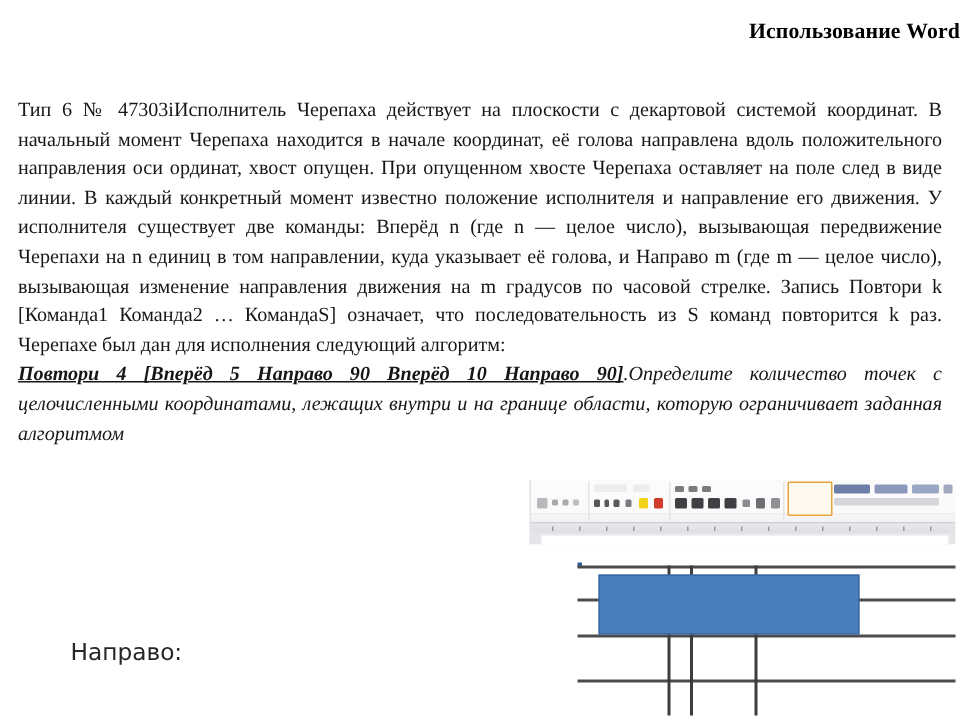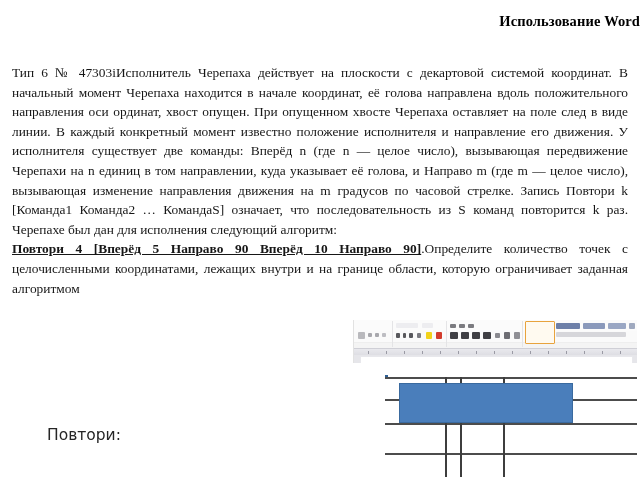--- a/index.html
+++ b/index.html
@@ -51,20 +51,21 @@
     color: #161616;
     margin-top: 17px;
   }
   .body-text p {
     margin: 0;
     text-align: justify;
   }
   .algo-line {
     margin: 0;
     text-align: justify;
+    font-style: italic;
   }
   .algo {
     font-weight: bold;
     text-decoration: underline;
   }
 
   
   .solution {
     position: absolute;
     left: 47px;
@@ -250,21 +251,21 @@
 
     <div class="styles-box"></div>
     <div class="chip" style="left:202px;top:3px;width:24px;height:6px;background:#6d7fa8"></div>
     <div class="chip" style="left:229px;top:3px;width:22px;height:6px;background:#8a99bb"></div>
     <div class="chip" style="left:254px;top:3px;width:18px;height:6px;background:#9aa7c4"></div>
     <div class="chip" style="left:202px;top:12px;width:70px;height:5px;background:#d6d6da"></div>
     <div class="chip" style="left:275px;top:3px;width:6px;height:6px;background:#9fa9bf"></div>
   </div>
 
   <div class="solution">
-    <span>Повтори:</span>
+    <span>Направо:</span>
   </div>
 
   <div class="figure">
     <div class="anchor-dot"></div>
 
     <div class="h-line" style="top:0px"></div>
     <div class="h-line" style="top:22px"></div>
     <div class="h-line" style="top:46px"></div>
     <div class="h-line" style="top:76px"></div>
 

